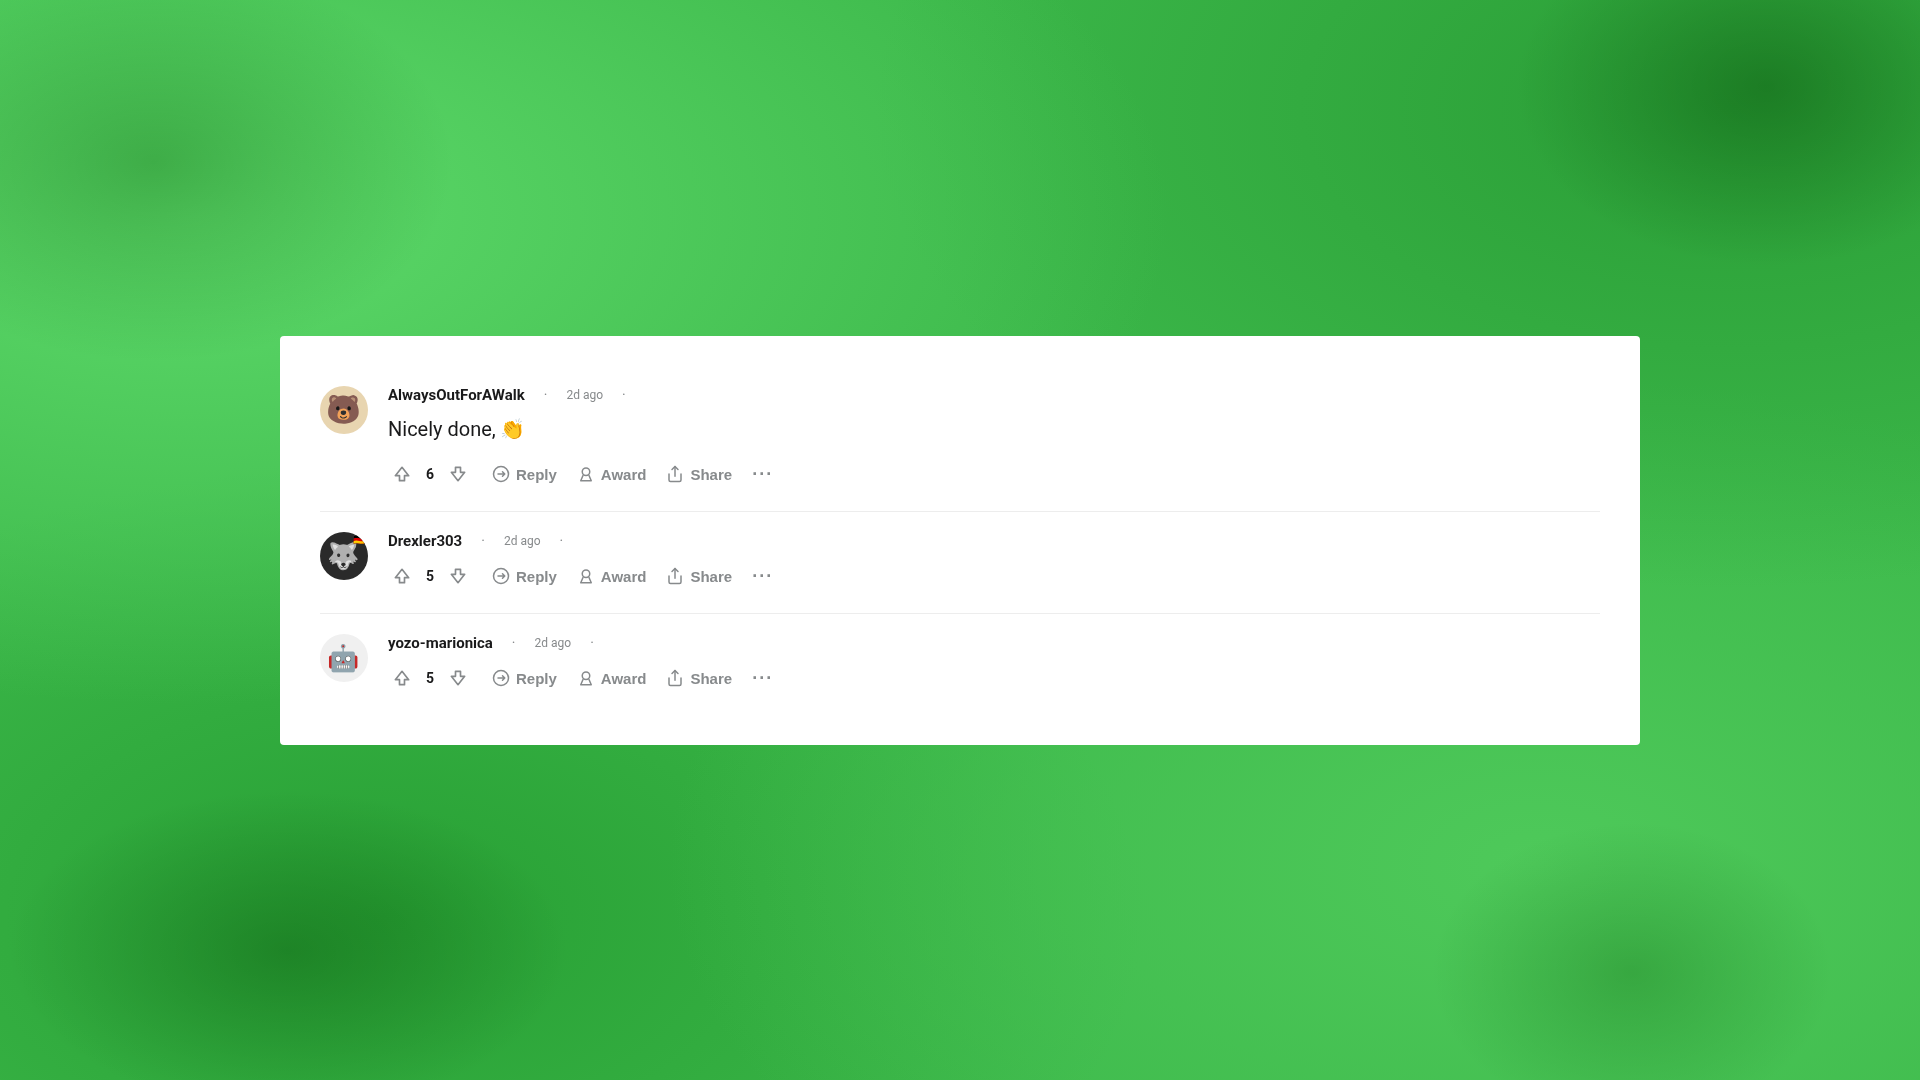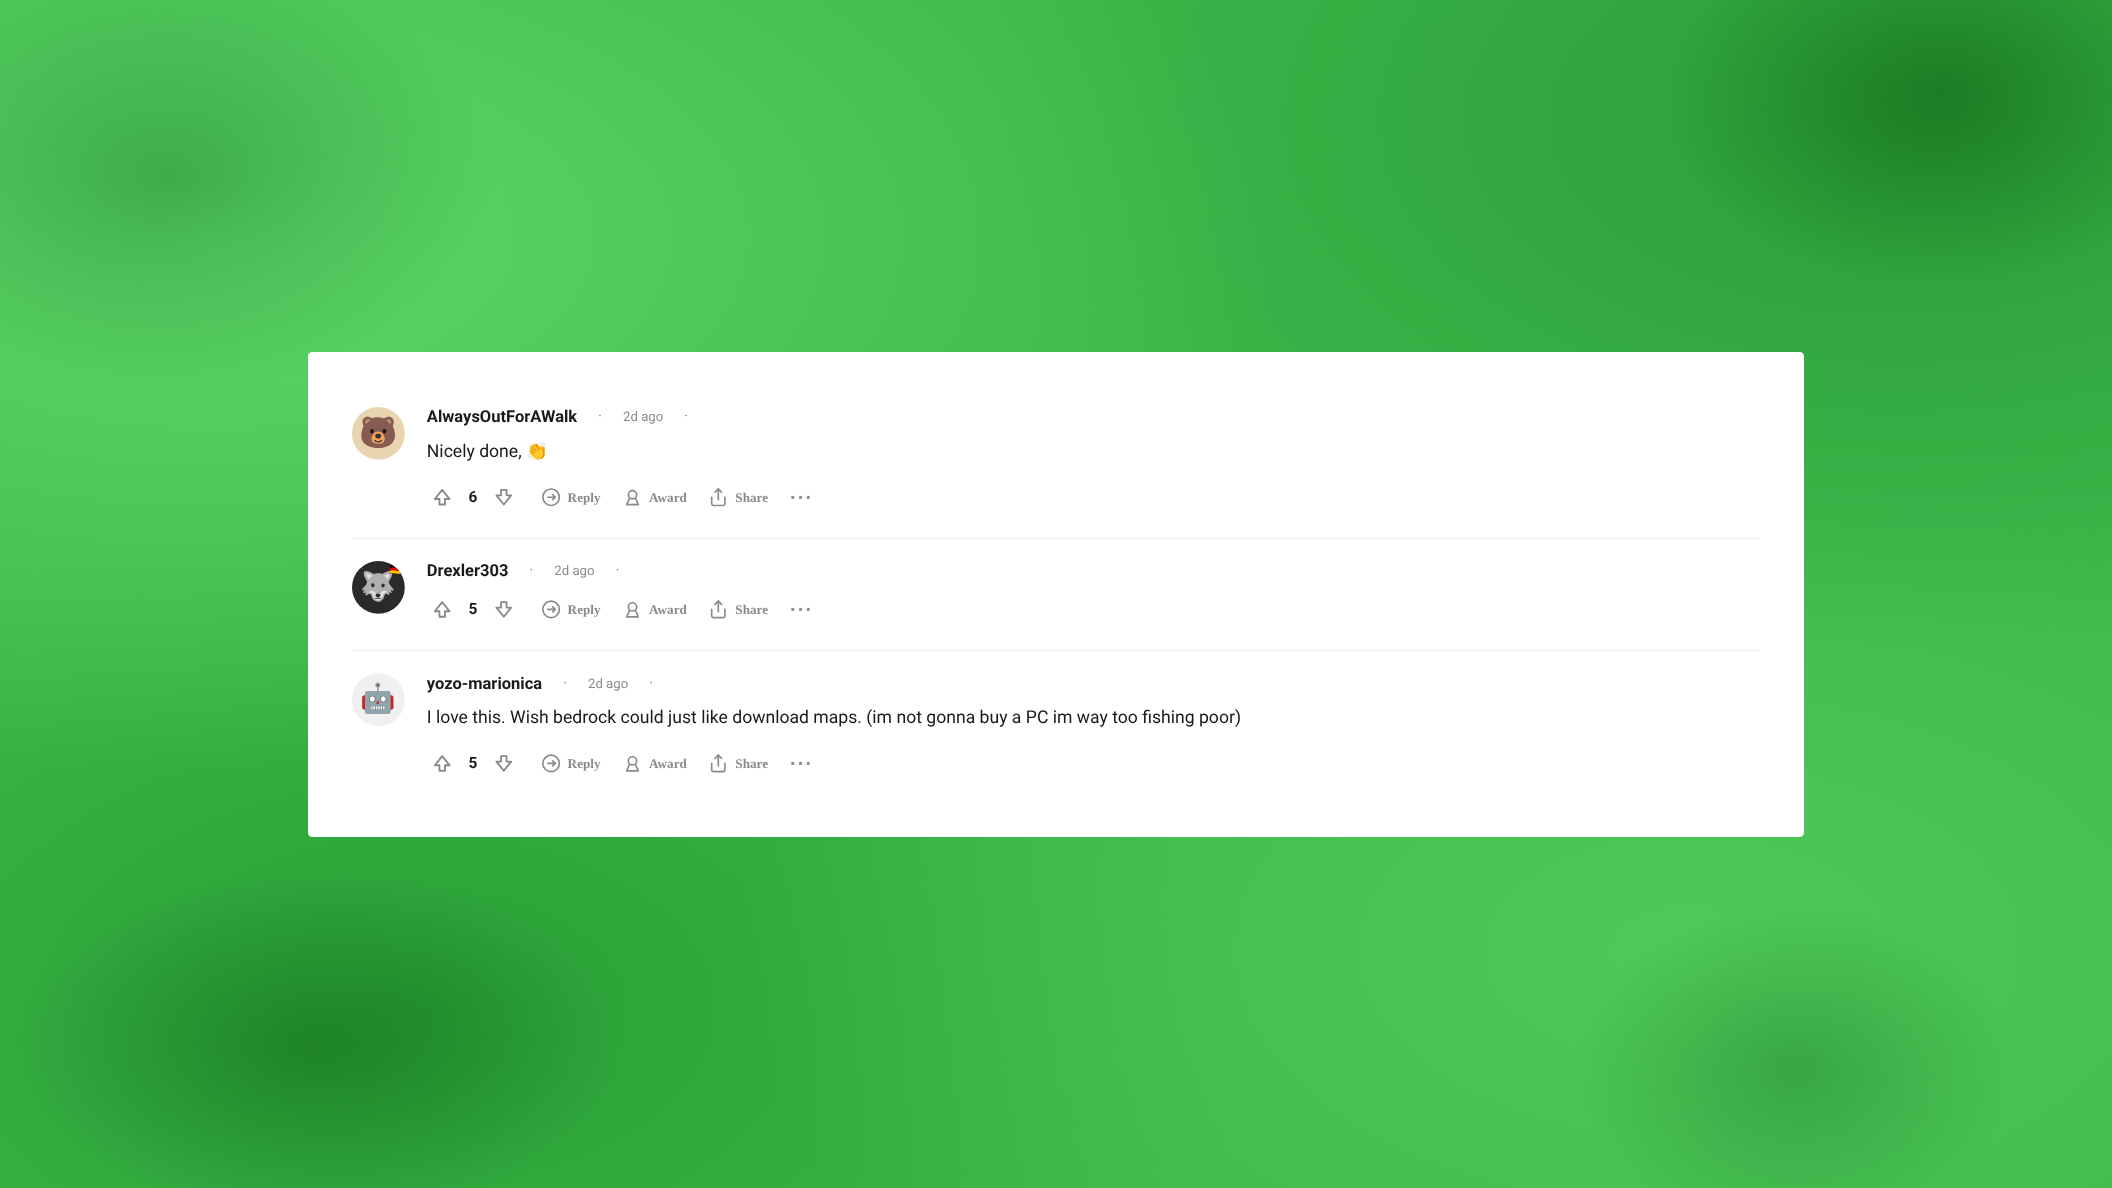--- a/index.html
+++ b/index.html
@@ -107,21 +107,21 @@
       color: #878a8c;
       font-size: 14px;
     }
 
     .timestamp {
       color: #878a8c;
       font-size: 12px;
     }
 
     .comment-text {
-      font-size: 16px;
+      font-size: 20px;
       color: #1a1a1b;
       line-height: 1.5;
       margin-bottom: 14px;
     }
 
     .comment-actions {
       display: flex;
       align-items: center;
       gap: 4px;
     }
@@ -156,24 +156,23 @@
     .action-btn {
       background: none;
       border: none;
       cursor: pointer;
       display: flex;
       align-items: center;
       gap: 6px;
       padding: 6px 8px;
       border-radius: 2px;
       color: #878a8c;
-      font-size: 12px;
+      font-size: 15px;
       font-weight: 700;
       white-space: nowrap;
-      font-family: Liberation Serif, serif;
     }
 
     .more-btn {
       background: none;
       border: none;
       cursor: pointer;
       padding: 6px 8px;
       border-radius: 2px;
       color: #878a8c;
       font-size: 18px;
@@ -307,21 +306,20 @@
     <div class="avatar avatar-3">
       <span style="font-size:26px;">🤖</span>
     </div>
     <div class="comment-body">
       <div class="comment-header">
         <span class="username">yozo-marionica</span>
         <span class="dot">·</span>
         <span class="timestamp">2d ago</span>
         <span class="dot">·</span>
       </div>
-      <div class="comment-text">I love this. Wish bedrock could just like download maps. (im not gonna buy a PC im way too fishing poor)</div>
       <div class="comment-actions">
         <div class="vote-section">
           <button class="vote-btn">
             <svg class="icon-svg" viewBox="0 0 24 24">
               <path d="M12 4L4 14h5v6h6v-6h5L12 4z"></path>
             </svg>
           </button>
           <span class="vote-count">5</span>
           <button class="vote-btn">
             <svg class="icon-svg" viewBox="0 0 24 24">

